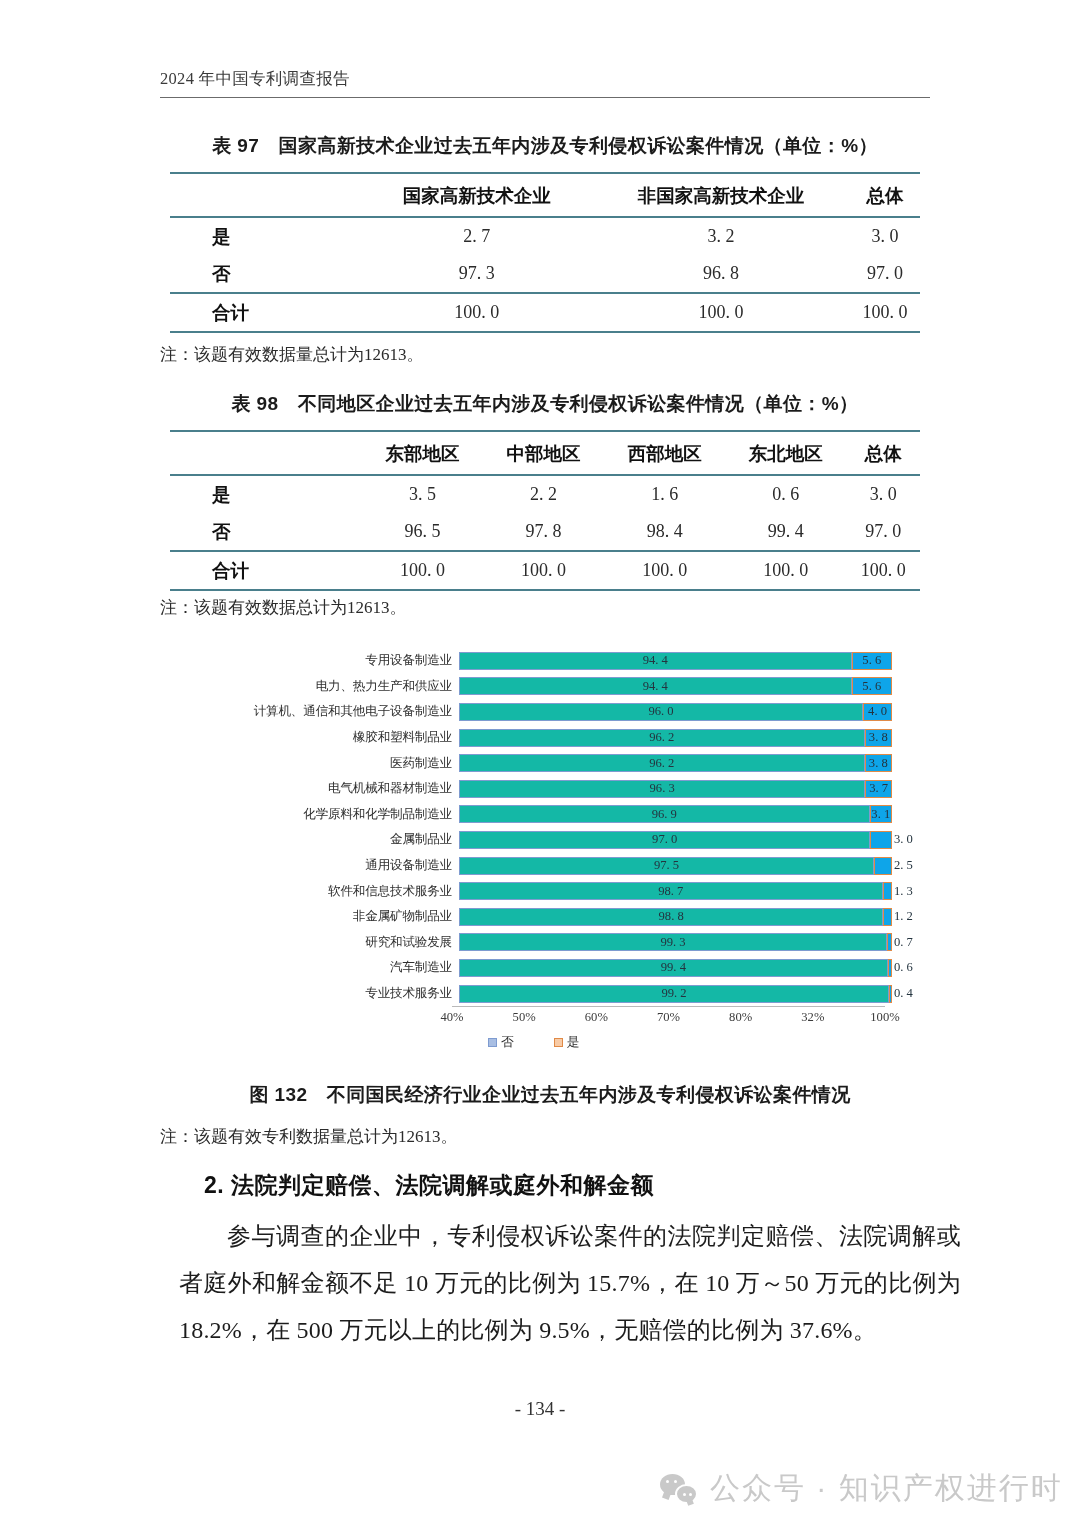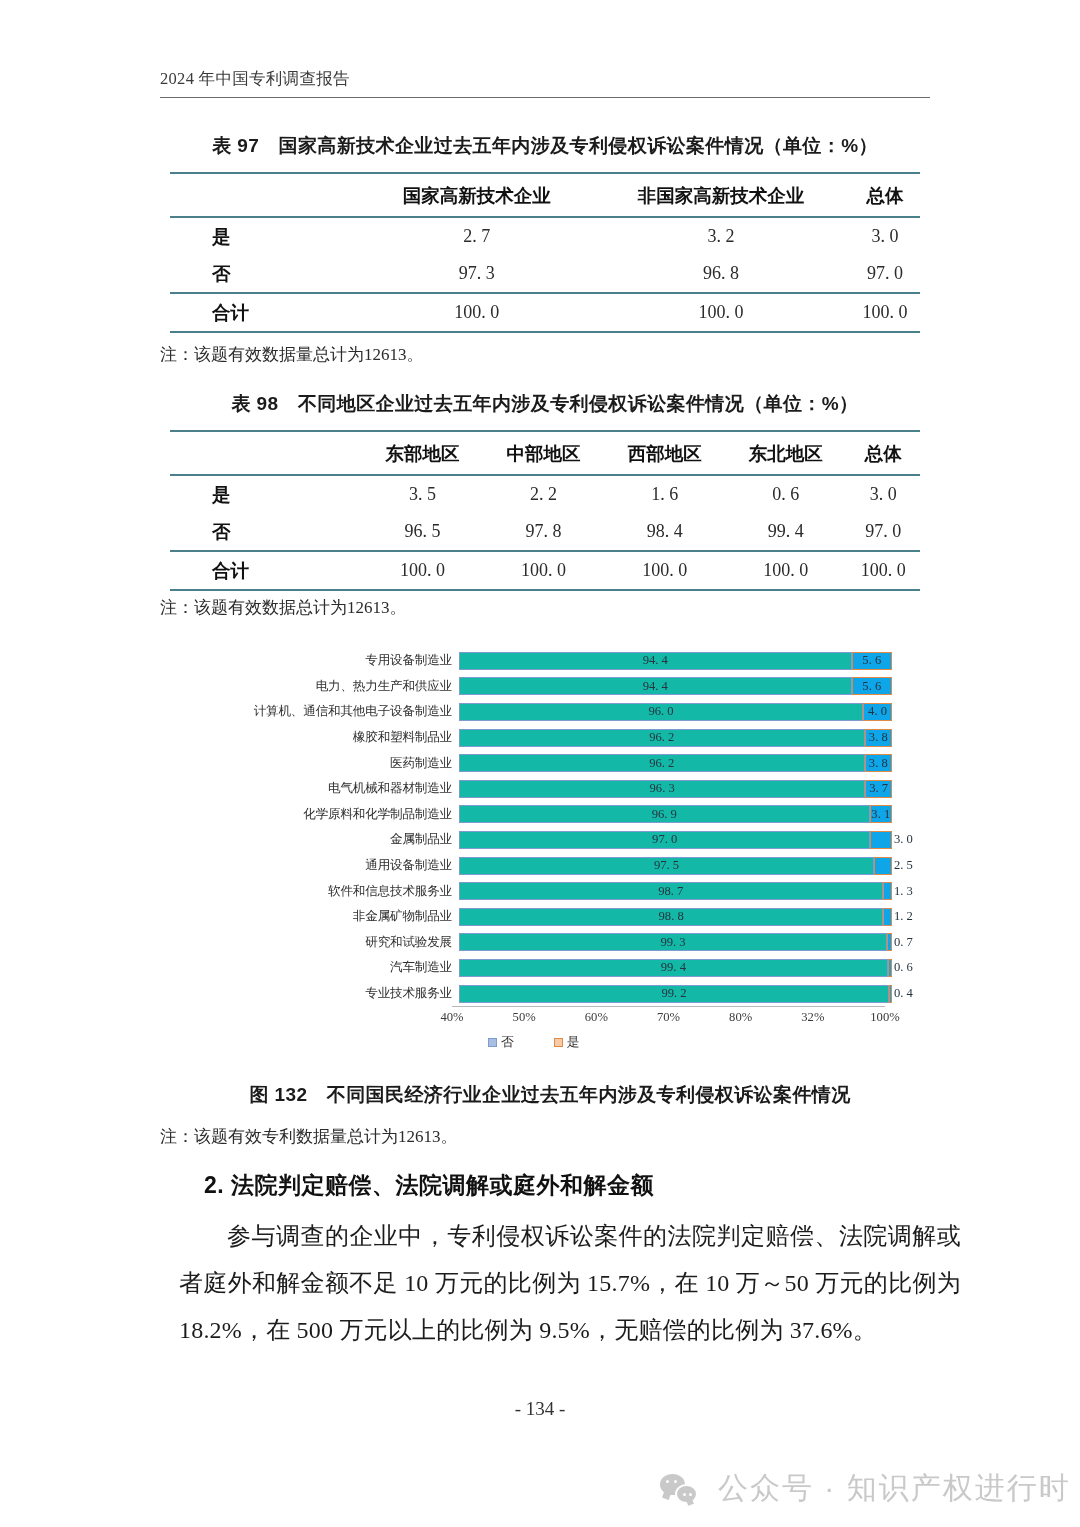--- a/index.html
+++ b/index.html
@@ -267,21 +267,21 @@
     color: #333;
   }
 
   
   .wm {
     position: absolute;
     left: 660px;
     top: 1468px;
     display: flex;
     align-items: center;
-    gap: 20px;
+    gap: 12px;
   }
   .wm-txt {
     font-size: 30px;
     font-family: "Liberation Sans", "DejaVu Sans", sans-serif;
     color: #c9c9c9;
     letter-spacing: 2px;
   }
   .wechat-icon { position: relative; width: 38px; height: 30px; }
   .wechat-icon .b1 {
     position: absolute; left: 0; top: 0;

